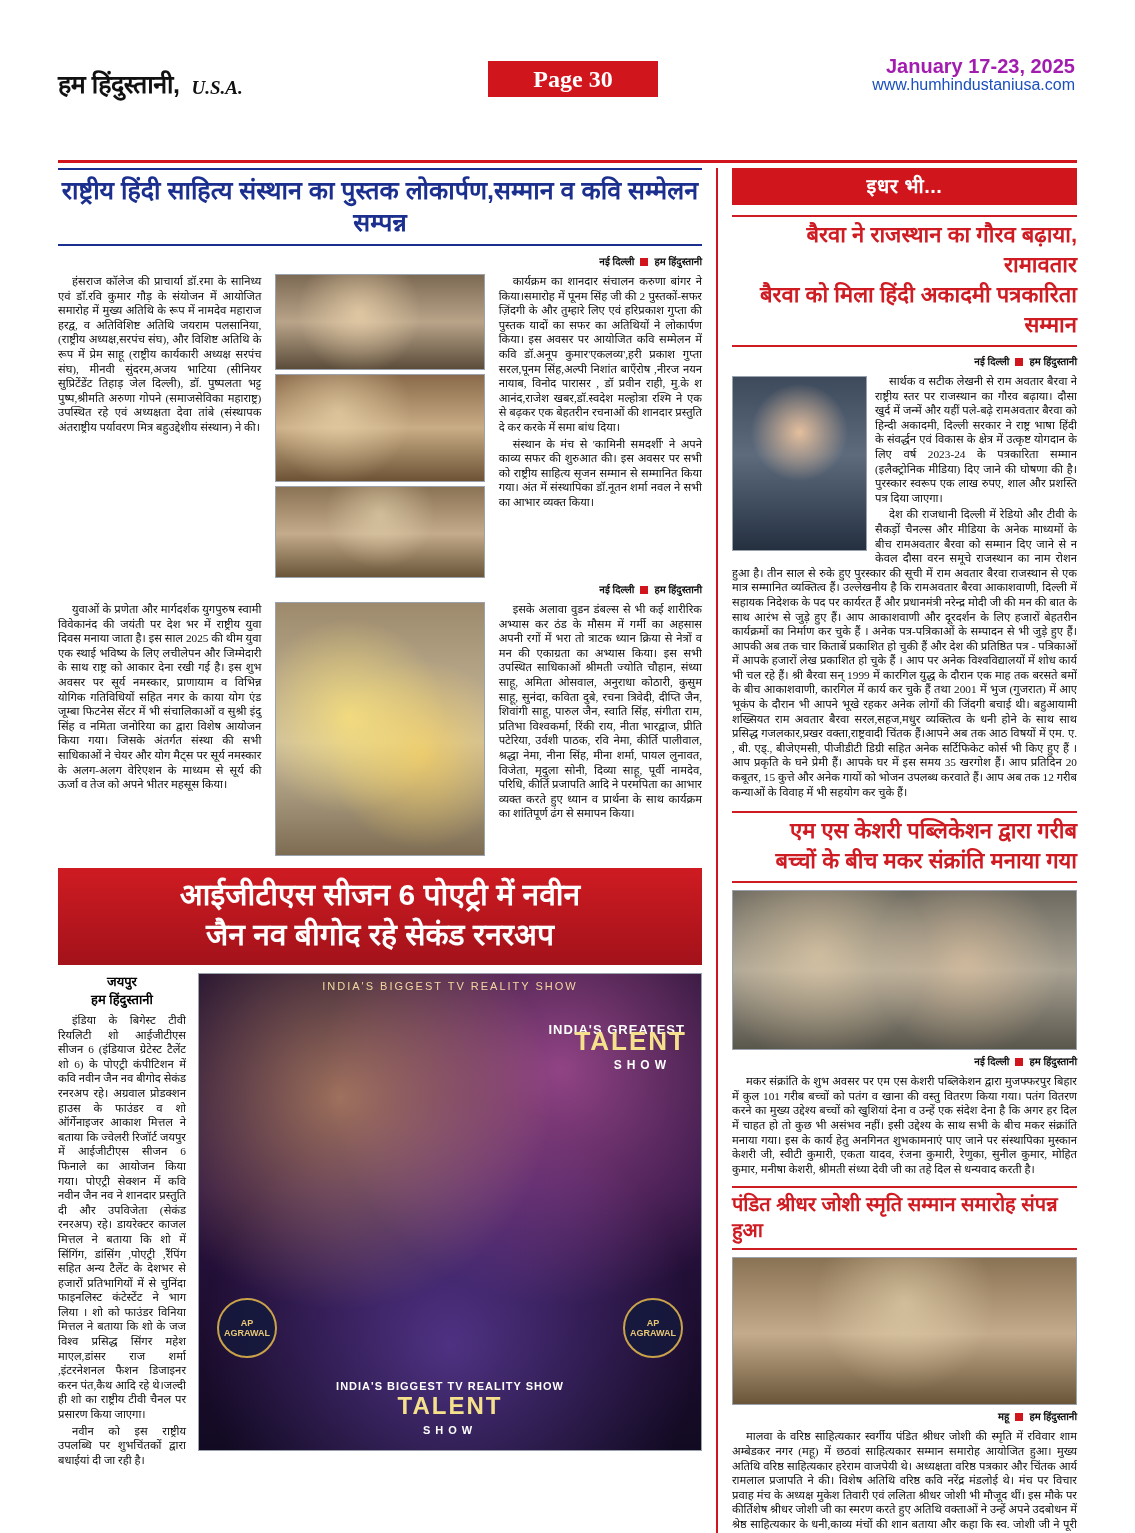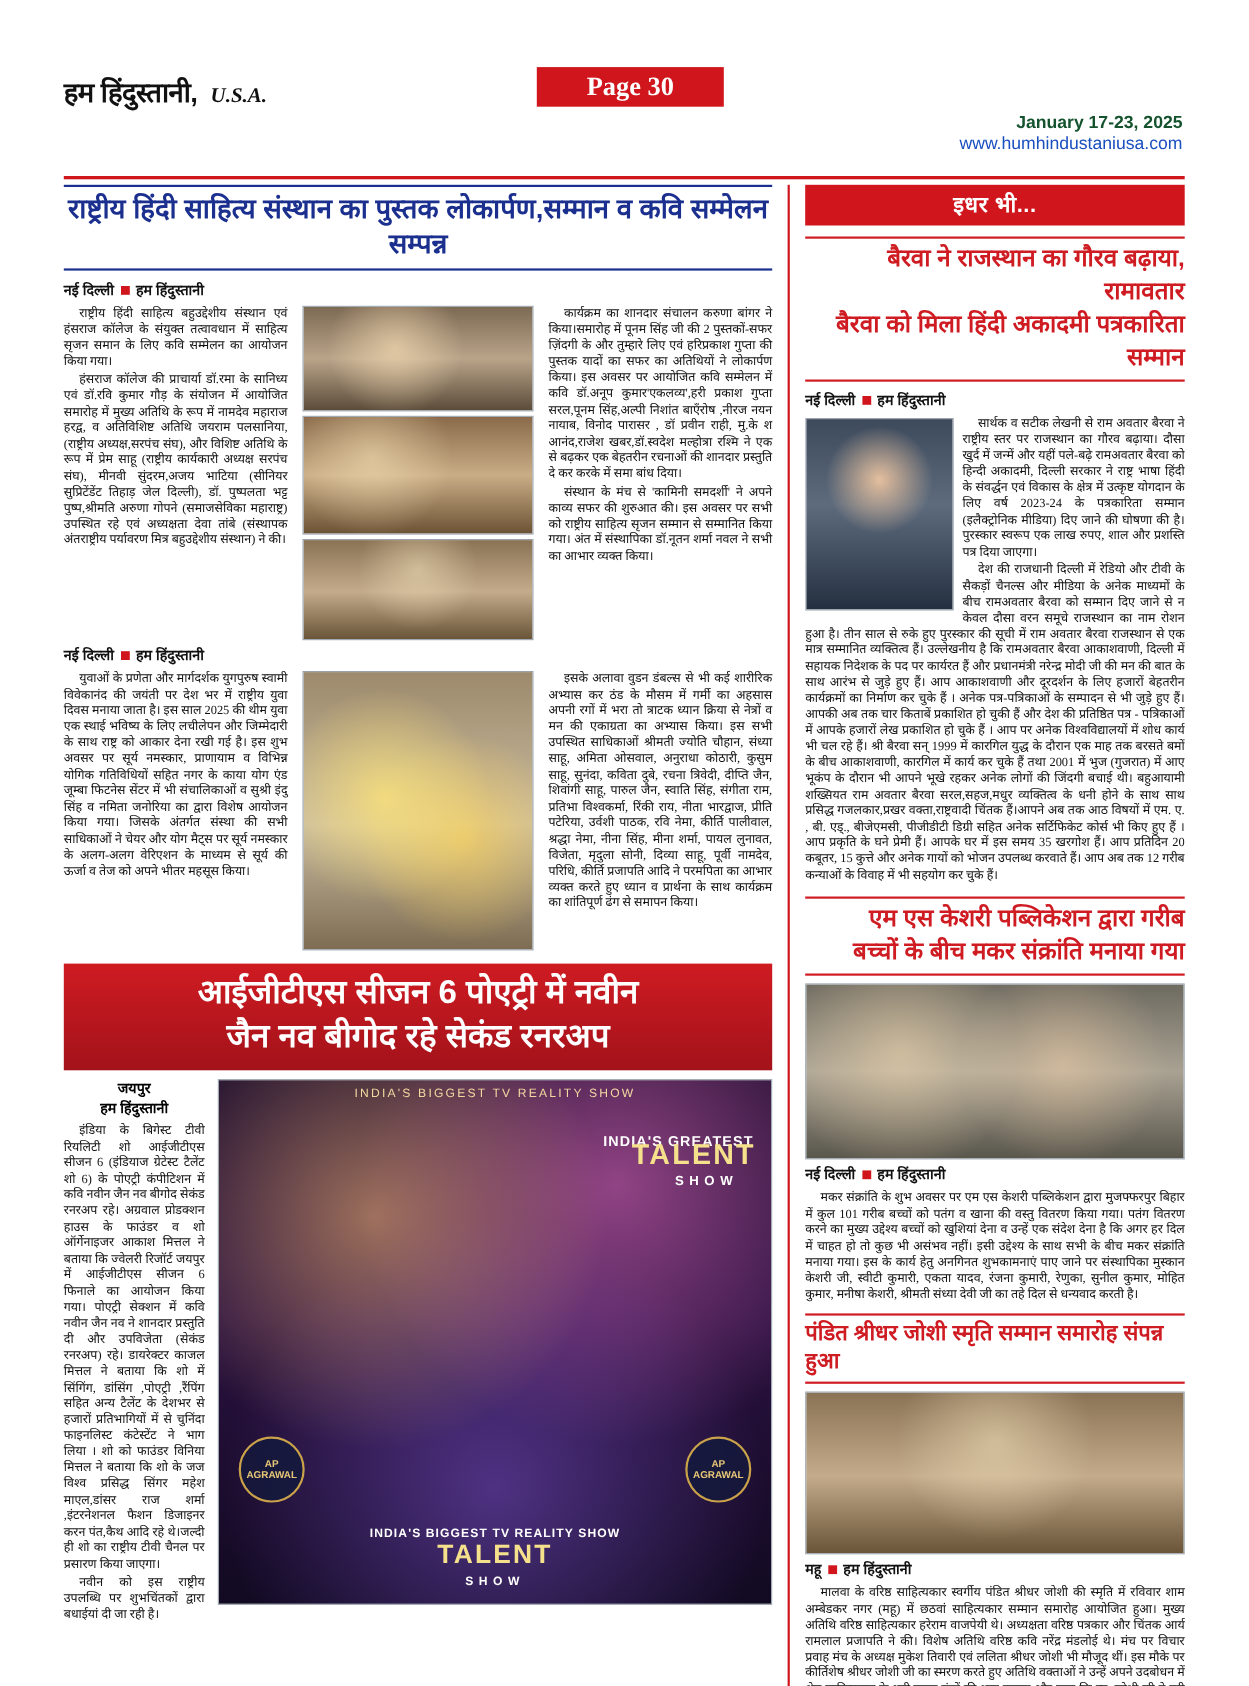--- a/index.html
+++ b/index.html
@@ -63,24 +63,23 @@
     align-self: center;
   }
   .mast-right {
     flex: 1;
     text-align: right;
     padding-right: 2px;
   }
   .mast-date {
     font-family: "Liberation Sans", sans-serif;
     font-weight: bold;
-    font-size: 16px;
-    color: #14532d;
+    font-size: 20px;
+    color: #a21caf;
     line-height: 20px;
-    margin-top: 46px;
   }
   .mast-url {
     font-family: "Liberation Sans", sans-serif;
     font-size: 16px;
     color: #1a4fbf;
     line-height: 18px;
   }
   .mast-rule {
     position: absolute;
     left: 58px; right: 58px;
@@ -157,24 +156,24 @@
     font-family: "Liberation Sans", sans-serif;
     font-weight: bold;
     font-size: 20px;
     text-align: center;
     padding: 4px 0 6px 0;
     margin-bottom: 6px;
     letter-spacing: 0.5px;
   }
 
   .byline {
-    text-align: left;
-    font-family: "Liberation Sans", sans-serif;
-    font-weight: bold;
-    font-size: 13px;
+    text-align: right;
+    font-family: "Liberation Sans", sans-serif;
+    font-weight: bold;
+    font-size: 10px;
     color: #111;
     margin: 4px 0 6px 0;
   }
   .byline .sq {
     display: inline-block;
     width: 8px; height: 8px;
     background: #d0161c;
     margin: 0 6px 1px 6px;
     vertical-align: middle;
   }
@@ -269,21 +268,20 @@
     <div class="col-left">
 
       <div>
         <div class="hl-blue">राष्ट्रीय हिंदी साहित्य संस्थान का पुस्तक लोकार्पण,सम्मान व कवि सम्मेलन सम्पन्न</div>
         <div class="byline">
           <span>नई दिल्ली</span><span class="sq"></span><span>हम हिंदुस्तानी</span>
         </div>
 
         <div style="display:flex; gap:14px;">
           <div style="width:206px;" class="body1">
-            <p>राष्ट्रीय हिंदी साहित्य बहुउद्देशीय संस्थान एवं हंसराज कॉलेज के संयुक्त तत्वावधान में साहित्य सृजन समान के लिए कवि सम्मेलन का आयोजन किया गया।</p>
             <p>हंसराज कॉलेज की प्राचार्या डॉ.रमा के सानिध्य एवं डॉ.रवि कुमार गौड़ के संयोजन में आयोजित समारोह में मुख्य अतिथि के रूप में नामदेव महाराज हरद्व, व अतिविशिष्ट अतिथि जयराम पलसानिया, (राष्ट्रीय अध्यक्ष,सरपंच संघ), और विशिष्ट अतिथि के रूप में प्रेम साहू (राष्ट्रीय कार्यकारी अध्यक्ष सरपंच संघ), मीनवी सुंदरम,अजय भाटिया (सीनियर सुप्रिटेंडेंट तिहाड़ जेल दिल्ली), डॉ. पुष्पलता भट्ट पुष्प,श्रीमति अरुणा गोपने (समाजसेविका महाराष्ट्र) उपस्थित रहे एवं अध्यक्षता देवा तांबे (संस्थापक अंतराष्ट्रीय पर्यावरण मित्र बहुउद्देशीय संस्थान) ने की।</p>
           </div>
           <div style="width:212px;">
             <div class="photo ph-book1" style="height:96px;"></div>
             <div style="height:4px;"></div>
             <div class="photo ph-hall" style="height:108px;"></div>
             <div style="height:4px;"></div>
             <div class="photo ph-stageaward" style="height:92px;"></div>
           </div>
           <div style="width:206px;" class="body1">

